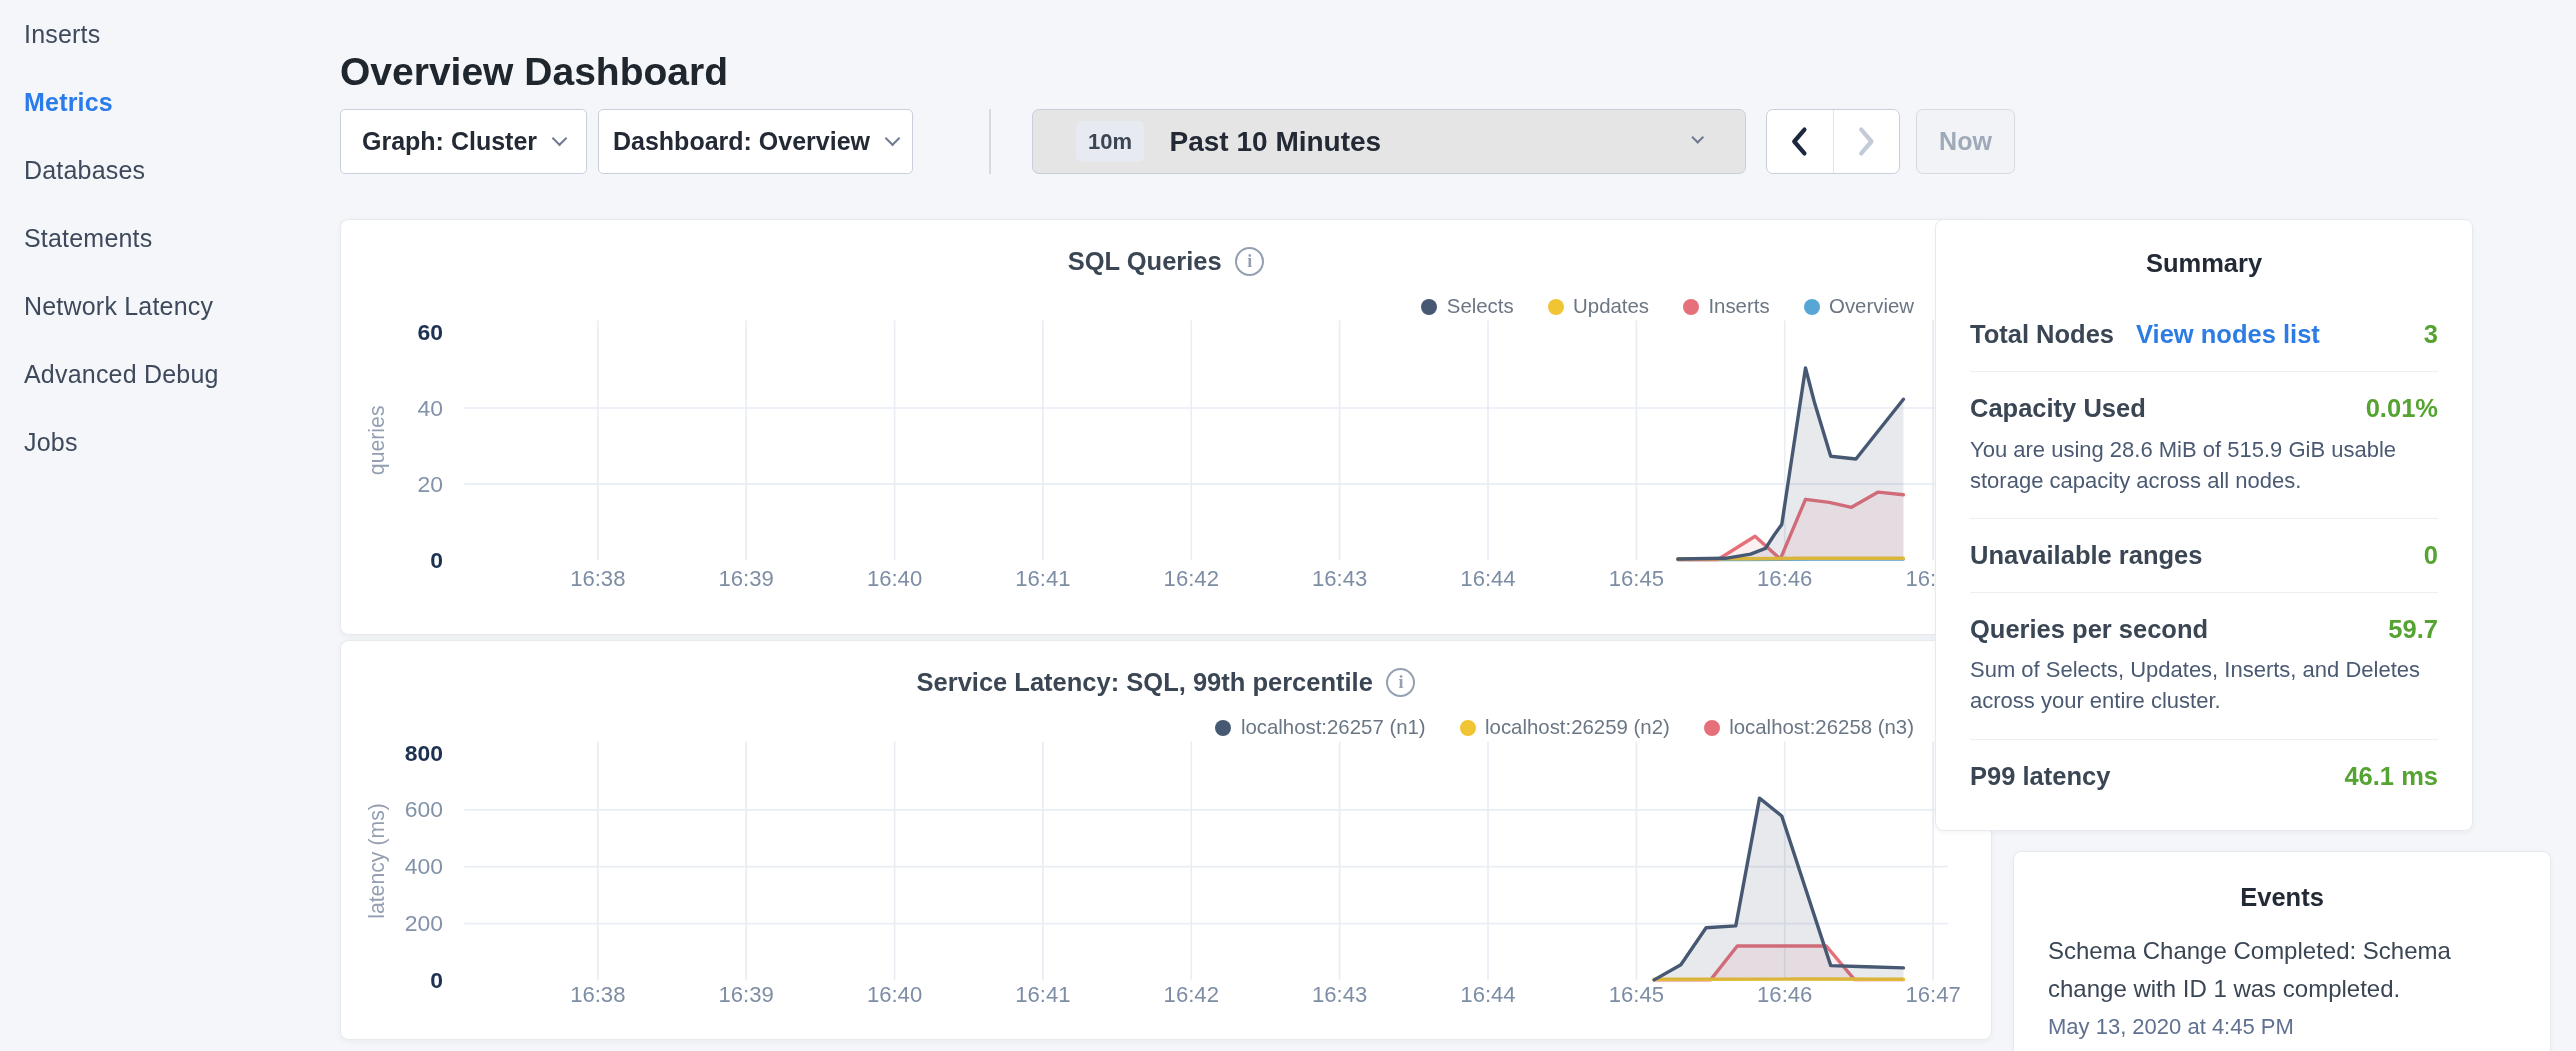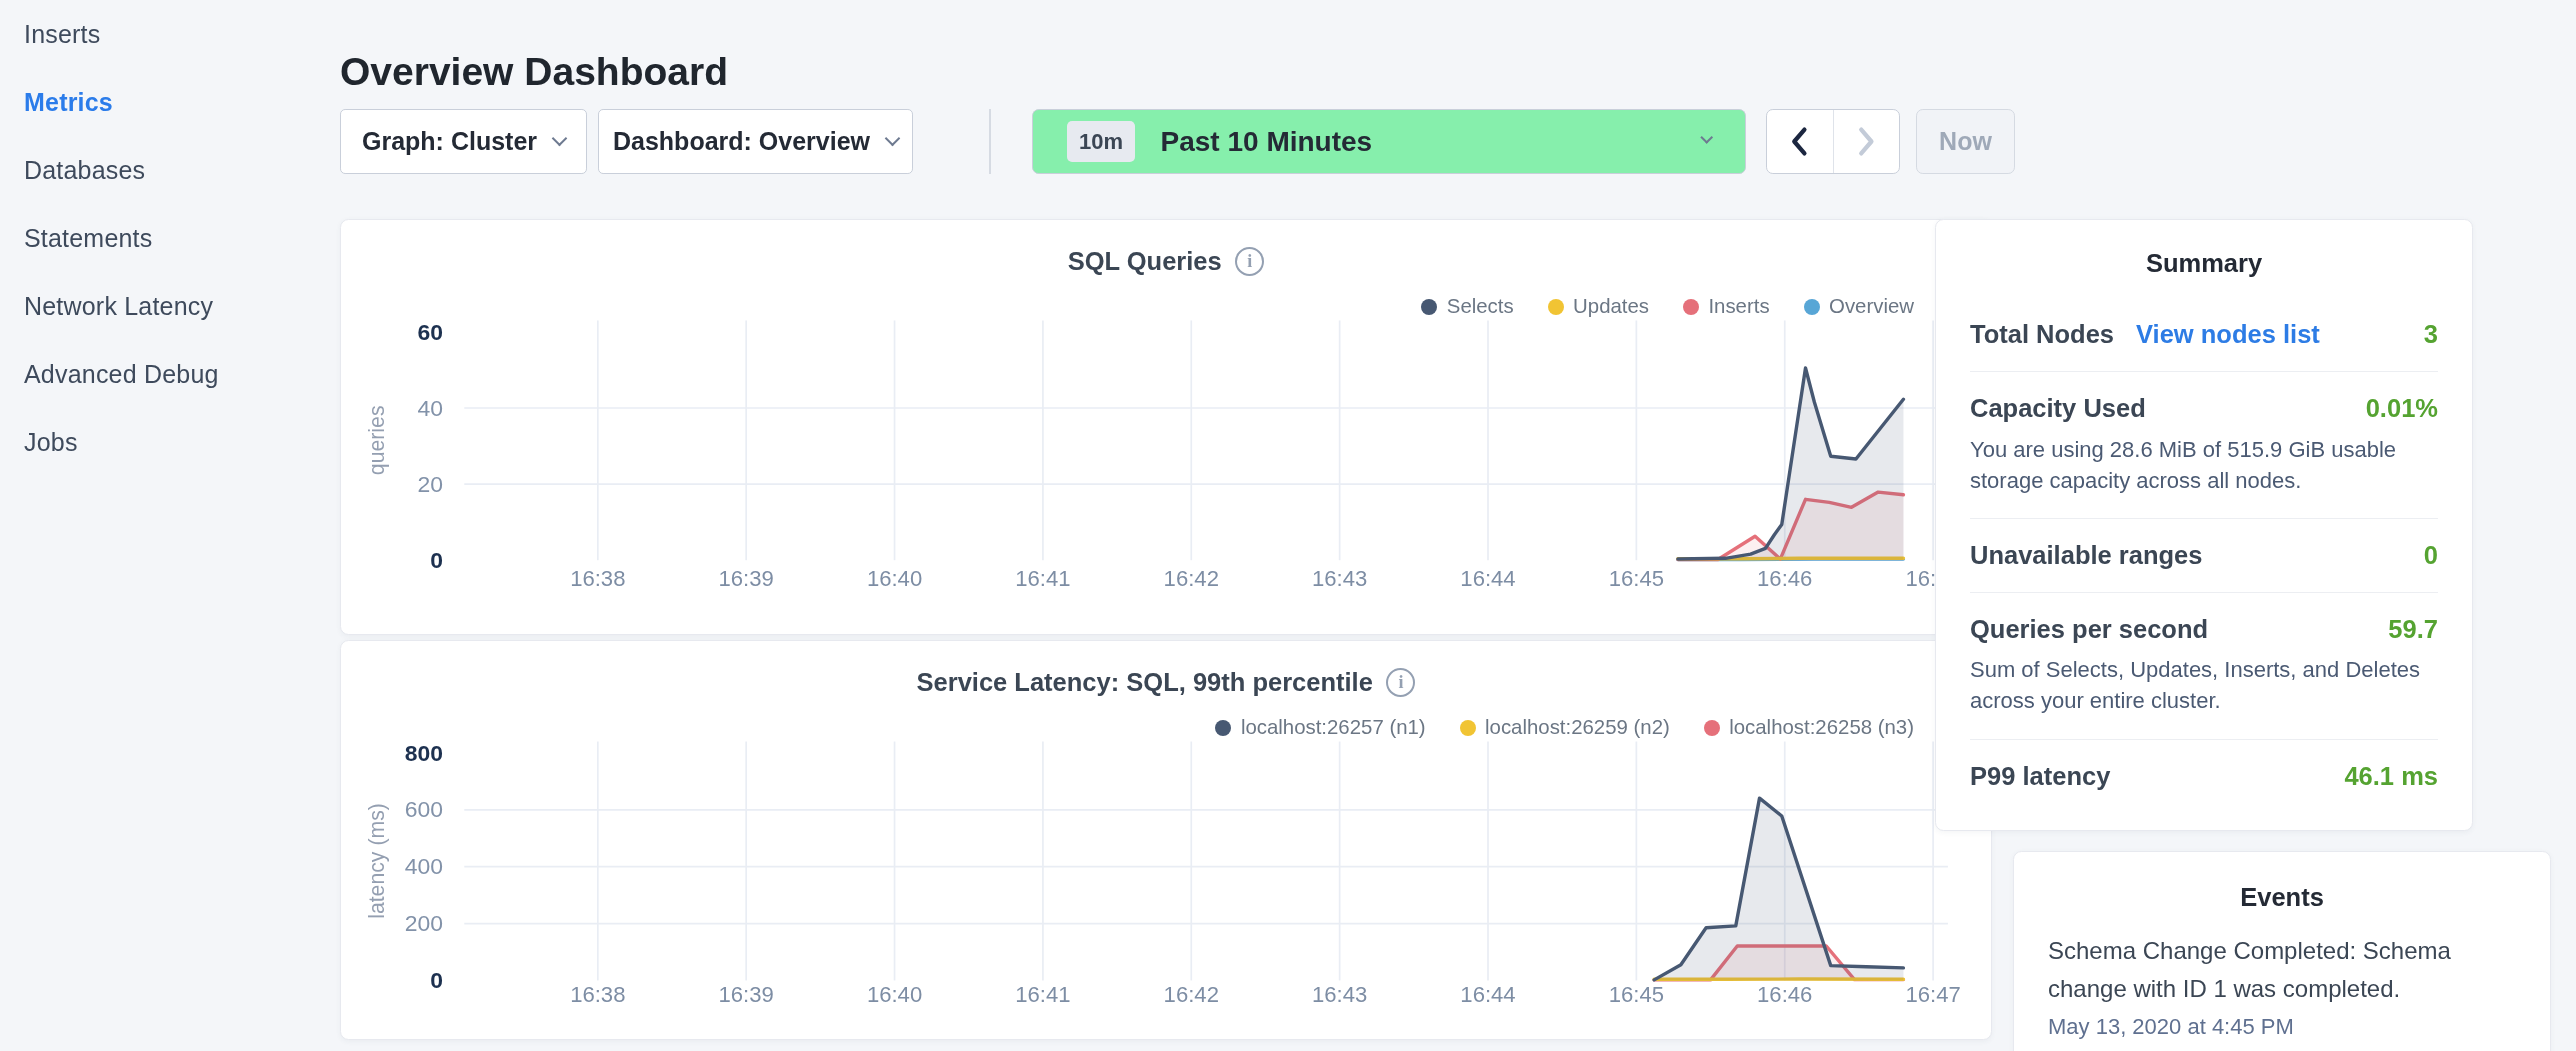--- a/index.html
+++ b/index.html
@@ -26,23 +26,23 @@
     border:1.7px solid #c9cfda; border-radius:5.1px; display:flex; align-items:center;
     justify-content:center; gap:17px; font-size:25px; font-weight:700; color:#242a35; cursor:pointer;
   }
   #dd-graph { left:340px; width:247px; }
   #dd-dash  { left:598px; width:315px; }
   .chev { width:11px; height:11px; border-right:2.6px solid #6e7a90; border-bottom:2.6px solid #6e7a90;
           transform:rotate(45deg); margin-top:-6.8px; }
   .vdiv { position:absolute; left:989px; top:109px; height:65px; width:1.7px; background:#d6dbe3; }
 
   .timepicker {
-    position:absolute; left:1032px; top:109px; width:714px; height:65px; background:#86efac;
+    position:absolute; left:1032px; top:109px; width:714px; height:65px; background:#e5e5e5;
     border:1.7px solid #c9cfda; border-radius:6.8px; display:flex; align-items:center;
-    padding:0 34px; cursor:pointer;
+    padding:0 43px; cursor:pointer;
   }
   .badge { background:#e7eaf0; border-radius:5.1px; padding:7.7px 12px; font-size:22px; font-weight:700; color:#3b4654; }
   .tp-label { margin-left:25.5px; font-size:28px; font-weight:700; color:#242a35; flex:1; }
 
   .btn-group {
     position:absolute; left:1766px; top:109px; width:134px; height:65px; background:#fff;
     border:1.7px solid #c9cfda; border-radius:6.8px; display:flex;
   }
   .btn-prev,.btn-next { flex:1; display:flex; align-items:center; justify-content:center; cursor:pointer; }
   .btn-prev { border-right:1.7px solid #dfe3ea; }

